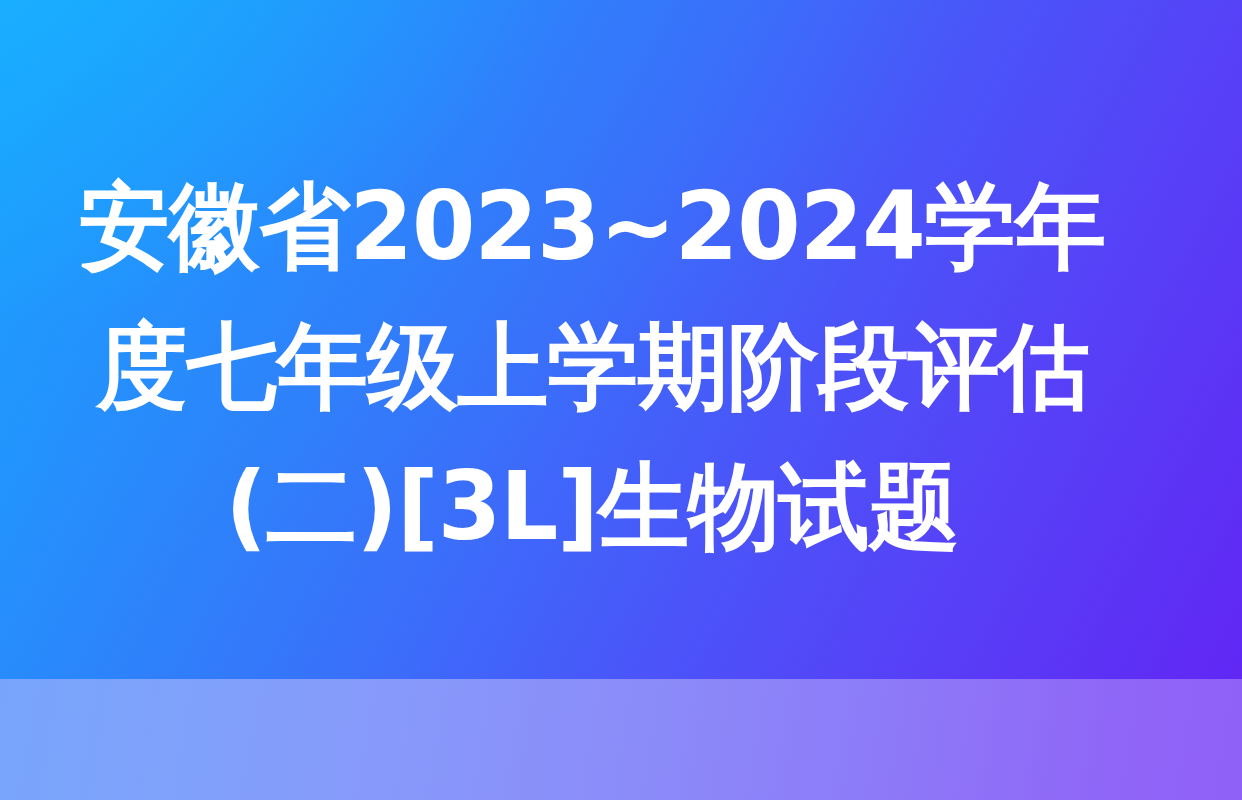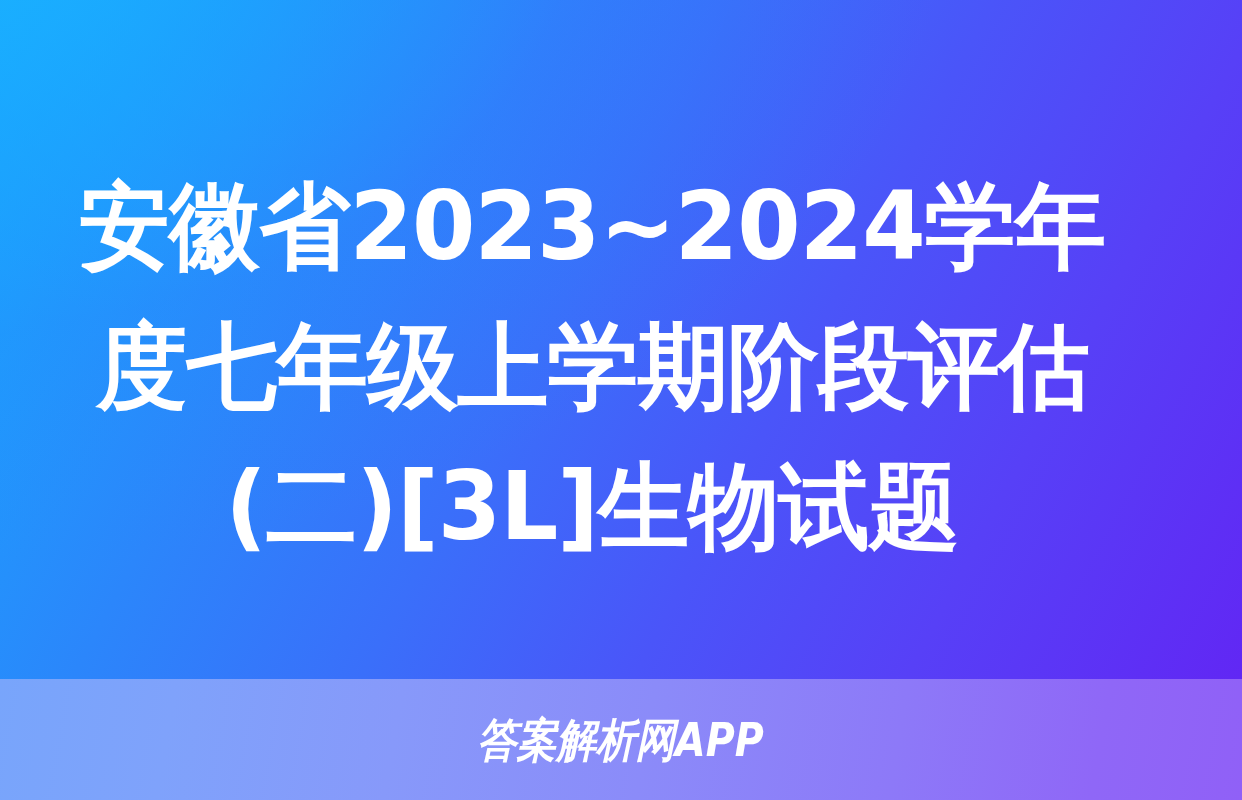--- a/index.html
+++ b/index.html
@@ -121,17 +121,14 @@
   <div class="bg-main"></div>
   <div class="bg-main-glow"></div>
   <div class="bg-footer"></div>
 
   <div class="title-block">
     <div class="title-line">安徽省2023~2024学年</div>
     <div class="title-line">度七年级上学期阶段评估</div>
     <div class="title-line">(二)[3L]生物试题</div>
   </div>
 
-  <div class="watermark-wrap">
-    <div class="watermark">答案解析网APP</div>
-  </div>
 
 </div>
 
 </body></html>

